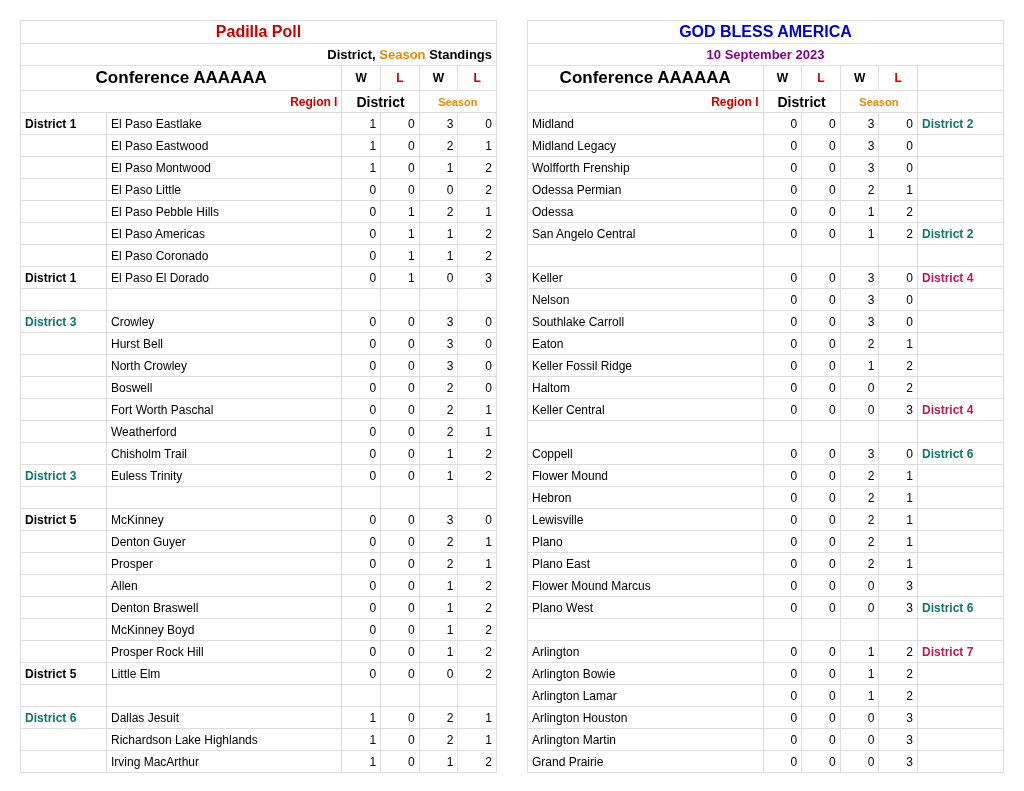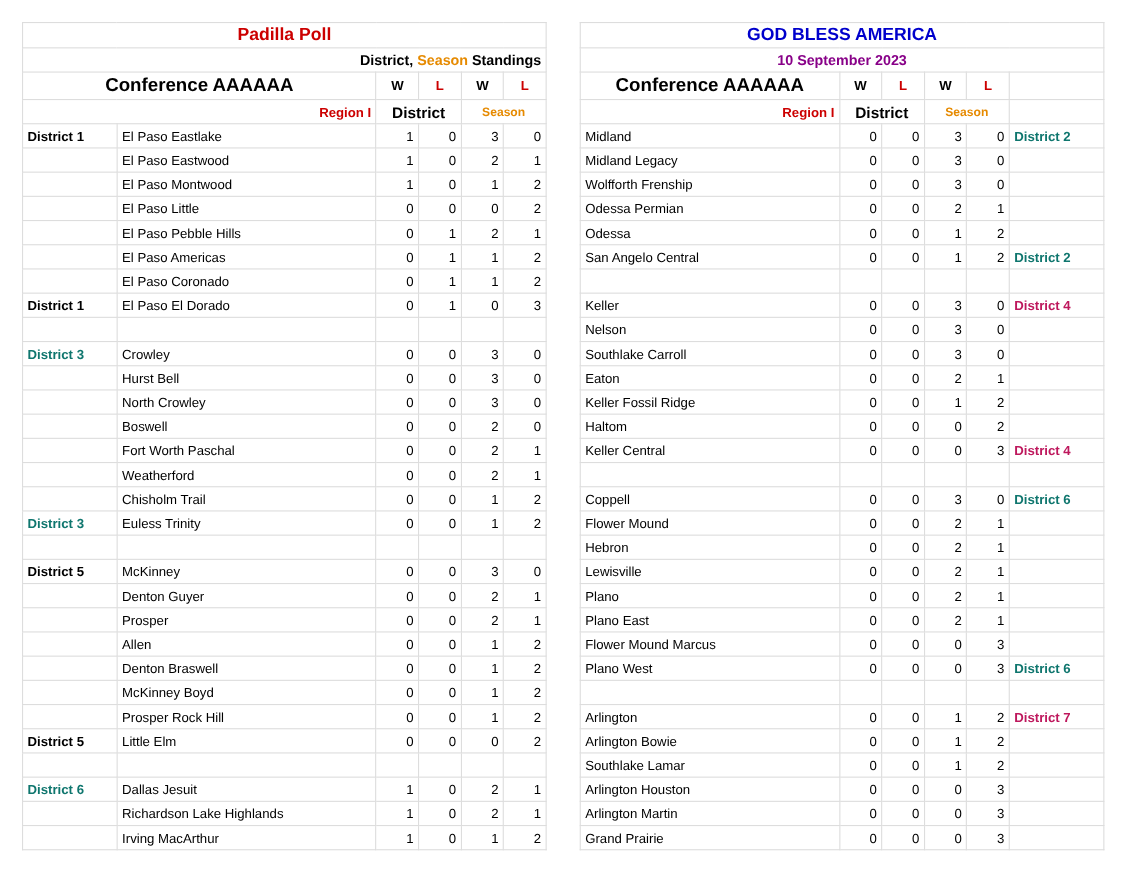--- a/index.html
+++ b/index.html
@@ -576,21 +576,21 @@
           </tr>
           <tr>
             <td class="col-team team">Arlington Bowie</td>
             <td class="col-num num">0</td>
             <td class="col-num num">0</td>
             <td class="col-num num">1</td>
             <td class="col-num num">2</td>
             <td class="col-dist "></td>
           </tr>
           <tr>
-            <td class="col-team team">Southlake Lamar</td>
+            <td class="col-team team">Arlington Lamar</td>
             <td class="col-num num">0</td>
             <td class="col-num num">0</td>
             <td class="col-num num">1</td>
             <td class="col-num num">2</td>
             <td class="col-dist "></td>
           </tr>
           <tr>
             <td class="col-team team">Arlington Houston</td>
             <td class="col-num num">0</td>
             <td class="col-num num">0</td>

